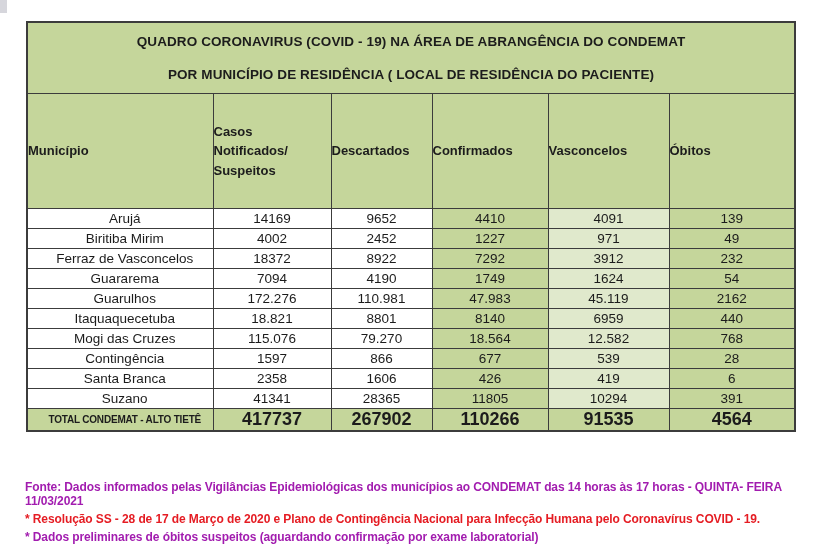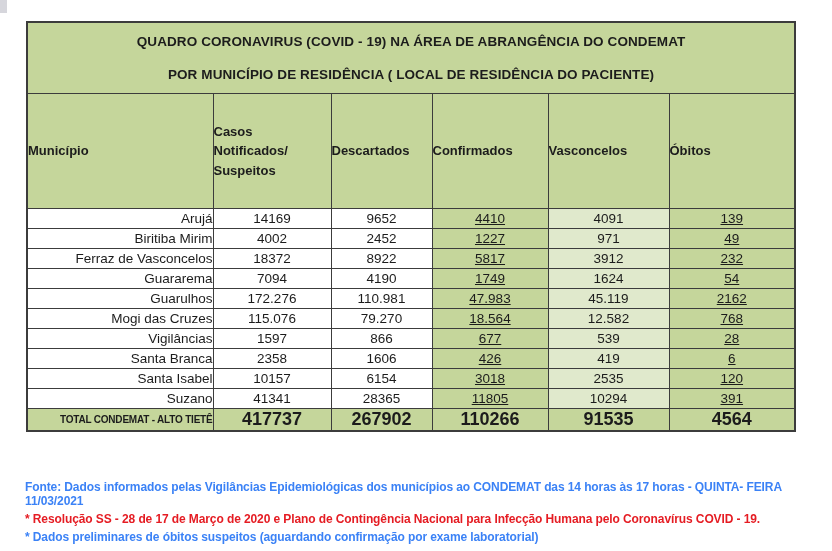--- a/index.html
+++ b/index.html
@@ -59,43 +59,43 @@
     text-align: left;
     vertical-align: middle;
     white-space: pre-line;
     line-height: 1.5;
   }
   tbody td {
     height: 19px;
     font-size: 13.5px;
   }
   .muni {
-    text-align: right;
+    text-align: center;
     padding-left: 9px;
   }
   .num { text-align: center; }
-  .bg-olive { background: var(--olive); text-decoration: underline; }
+  .bg-olive { background: var(--olive); }
   .bg-light { background: var(--lightgreen); }
   #total-row td {
     height: 20px;
     font-weight: bold;
     background: var(--olive);
     font-size: 18px;
   }
   #total-row td.muni { font-size: 10px; letter-spacing: -0.2px; }
   .notes {
     position: absolute;
     left: 25px;
     top: 480px;
     width: 800px;
   }
   .note {
     font-weight: bold;
     font-size: 12px;
-    color: #3b82f6;
+    color: #a21caf;
     line-height: 14px;
     margin-bottom: 4px;
     letter-spacing: -0.1px;
   }
   .note.red { color: var(--notered); }
 </style>
 </head>
 <body>
 
 <div class="corner-mark"></div>
@@ -143,71 +143,71 @@
           <td class="num">4002</td>
           <td class="num">2452</td>
           <td class="num bg-olive">1227</td>
           <td class="num bg-light">971</td>
           <td class="num bg-olive">49</td>
         </tr>
         <tr>
           <td class="muni">Ferraz de Vasconcelos</td>
           <td class="num">18372</td>
           <td class="num">8922</td>
-          <td class="num bg-olive">5817</td>
+          <td class="num bg-olive">7292</td>
           <td class="num bg-light">3912</td>
           <td class="num bg-olive">232</td>
         </tr>
         <tr>
           <td class="muni">Guararema</td>
           <td class="num">7094</td>
           <td class="num">4190</td>
           <td class="num bg-olive">1749</td>
           <td class="num bg-light">1624</td>
           <td class="num bg-olive">54</td>
         </tr>
         <tr>
           <td class="muni">Guarulhos</td>
           <td class="num">172.276</td>
           <td class="num">110.981</td>
           <td class="num bg-olive">47.983</td>
           <td class="num bg-light">45.119</td>
           <td class="num bg-olive">2162</td>
         </tr>
         <tr>
+          <td class="muni">Itaquaquecetuba</td>
+          <td class="num">18.821</td>
+          <td class="num">8801</td>
+          <td class="num bg-olive">8140</td>
+          <td class="num bg-light">6959</td>
+          <td class="num bg-olive">440</td>
+        </tr>
+        <tr>
           <td class="muni">Mogi das Cruzes</td>
           <td class="num">115.076</td>
           <td class="num">79.270</td>
           <td class="num bg-olive">18.564</td>
           <td class="num bg-light">12.582</td>
           <td class="num bg-olive">768</td>
         </tr>
         <tr>
-          <td class="muni">Vigilâncias</td>
+          <td class="muni">Contingência</td>
           <td class="num">1597</td>
           <td class="num">866</td>
           <td class="num bg-olive">677</td>
           <td class="num bg-light">539</td>
           <td class="num bg-olive">28</td>
         </tr>
         <tr>
           <td class="muni">Santa Branca</td>
           <td class="num">2358</td>
           <td class="num">1606</td>
           <td class="num bg-olive">426</td>
           <td class="num bg-light">419</td>
           <td class="num bg-olive">6</td>
-        </tr>
-        <tr>
-          <td class="muni">Santa Isabel</td>
-          <td class="num">10157</td>
-          <td class="num">6154</td>
-          <td class="num bg-olive">3018</td>
-          <td class="num bg-light">2535</td>
-          <td class="num bg-olive">120</td>
         </tr>
         <tr>
           <td class="muni">Suzano</td>
           <td class="num">41341</td>
           <td class="num">28365</td>
           <td class="num bg-olive">11805</td>
           <td class="num bg-light">10294</td>
           <td class="num bg-olive">391</td>
         </tr>
       </tbody>

